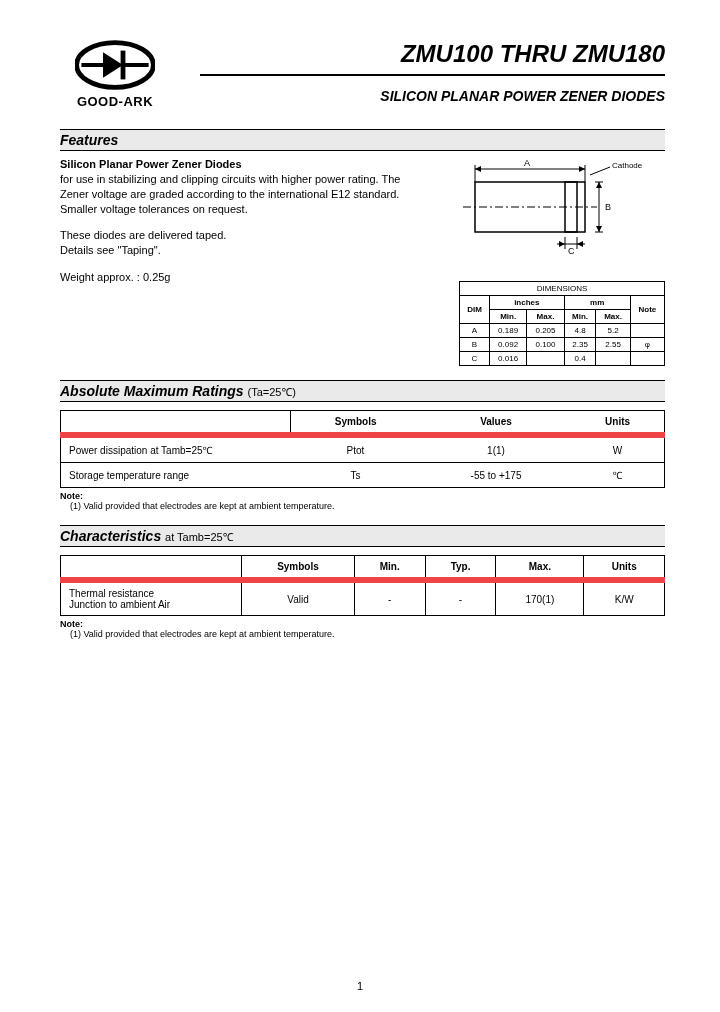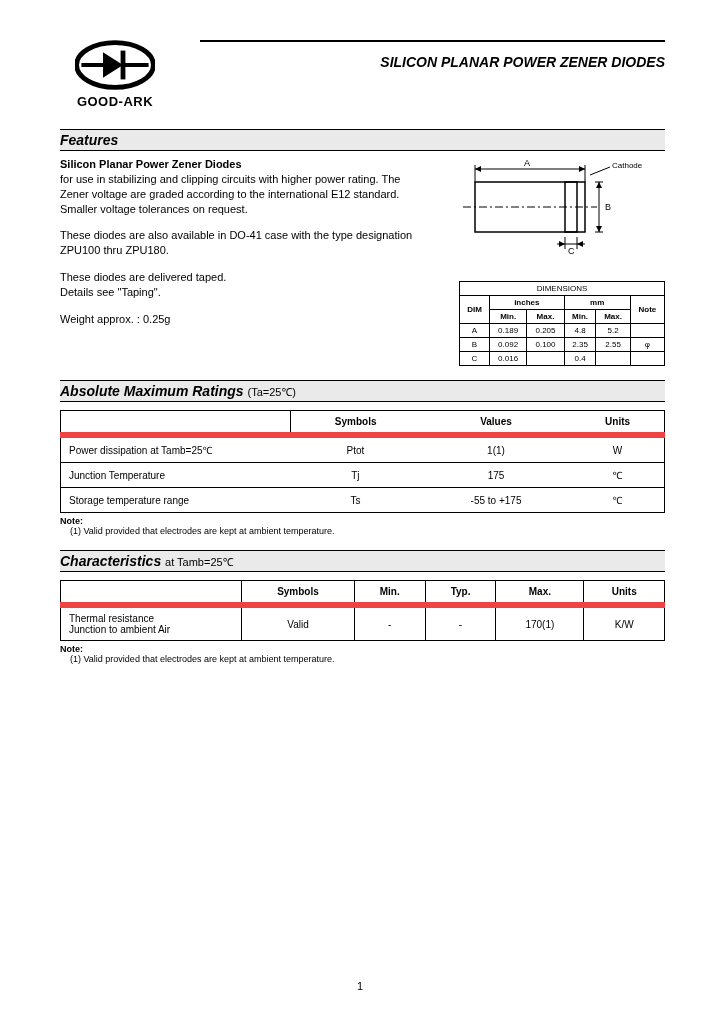--- a/index.html
+++ b/index.html
@@ -168,36 +168,36 @@
       <svg class="logo-svg" viewBox="0 0 100 60">
         <ellipse cx="50" cy="30" rx="48" ry="28" fill="none" stroke="#000" stroke-width="6"></ellipse>
         <line x1="8" y1="30" x2="35" y2="30" stroke="#000" stroke-width="5"></line>
         <polygon points="35,14 35,46 60,30" fill="#000"></polygon>
         <line x1="60" y1="12" x2="60" y2="48" stroke="#000" stroke-width="6"></line>
         <line x1="60" y1="30" x2="92" y2="30" stroke="#000" stroke-width="5"></line>
       </svg>
       <div class="logo-text">GOOD-ARK</div>
     </div>
     <div class="title-block">
+      <div class="main-title">ZMU100 THRU ZMU180</div>
       <hr class="title-rule">
       <div class="subtitle">SILICON PLANAR POWER ZENER DIODES</div>
     </div>
   </div>
 
   <div class="section-header">
     <span>Features</span>
   </div>
 
   <div class="features-row">
     <div class="features-text">
       <p>
         <b>Silicon Planar Power Zener Diodes</b><br>
         <span>for use in stabilizing and clipping circuits with higher power rating. The Zener voltage are graded according to the international E12 standard. Smaller voltage tolerances on request.</span>
       </p>
-      <p>These diodes are also available in DO-41 case with the type designation ZPU100 thru ZPU180.</p>
       <p style="white-space:pre-line">These diodes are delivered taped.
 Details see "Taping".</p>
       <p>Weight approx. : 0.25g</p>
     </div>
     <div class="melf-block">
       <svg width="210" height="100">
         <line x1="40" y1="12" x2="150" y2="12" stroke="#000"></line>
         <line x1="40" y1="8" x2="40" y2="25" stroke="#000"></line>
         <line x1="150" y1="8" x2="150" y2="25" stroke="#000"></line>
         <polygon points="40,12 46,9 46,15" fill="#000"></polygon>
@@ -283,26 +283,20 @@
       </tr>
     </thead>
     <tbody>
       <tr>
         <td class="param">Power dissipation at Tamb=25℃</td>
         <td class="noborder">Ptot</td>
         <td class="noborder">1(1)</td>
         <td class="lastcol">W</td>
       </tr>
       <tr>
-        <td class="param">Junction Temperature</td>
-        <td class="noborder">Tj</td>
-        <td class="noborder">175</td>
-        <td class="lastcol">℃</td>
-      </tr>
-      <tr>
         <td class="param">Storage temperature range</td>
         <td class="noborder">Ts</td>
         <td class="noborder">-55 to +175</td>
         <td class="lastcol">℃</td>
       </tr>
     </tbody>
   </table>
   <div class="note">
     <b>Note:</b><br>
     &nbsp;&nbsp;&nbsp;&nbsp;<span>(1) Valid provided that electrodes are kept at ambient temperature.</span>

